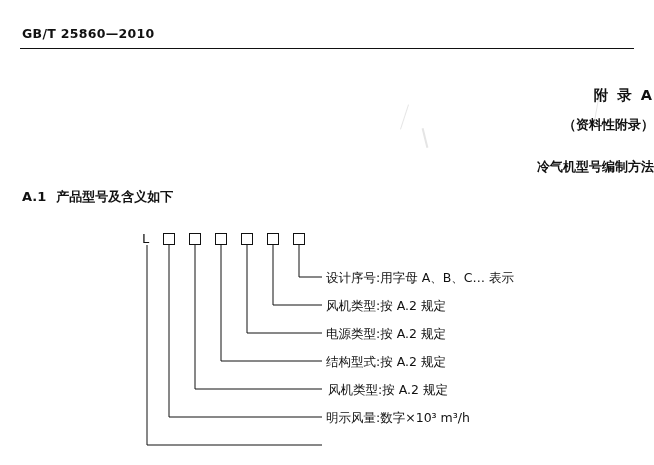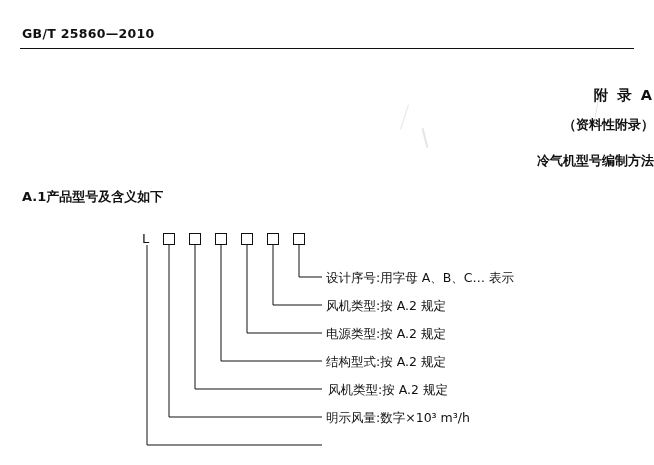--- a/index.html
+++ b/index.html
@@ -46,35 +46,36 @@
   }
   .title-main {
     font-size: 14.5px;
     font-weight: bold;
     letter-spacing: 2px;
     margin-bottom: 11px;
   }
   .title-sub {
     font-size: 13px;
     font-weight: bold;
-    margin-bottom: 18px;
+    margin-bottom: 24px;
   }
   .title-third {
     font-size: 13px;
     font-weight: bold;
   }
   .section-heading {
     position: absolute;
     left: 22px;
     top: 188px;
     font-size: 13px;
     font-weight: bold;
     white-space: nowrap;
   }
   .section-heading .num {
+    margin-right: 10px;
   }
 
   
   .diagram {
     position: absolute;
     left: 0;
     top: 0;
     width: 654px;
     height: 465px;
     pointer-events: none;

